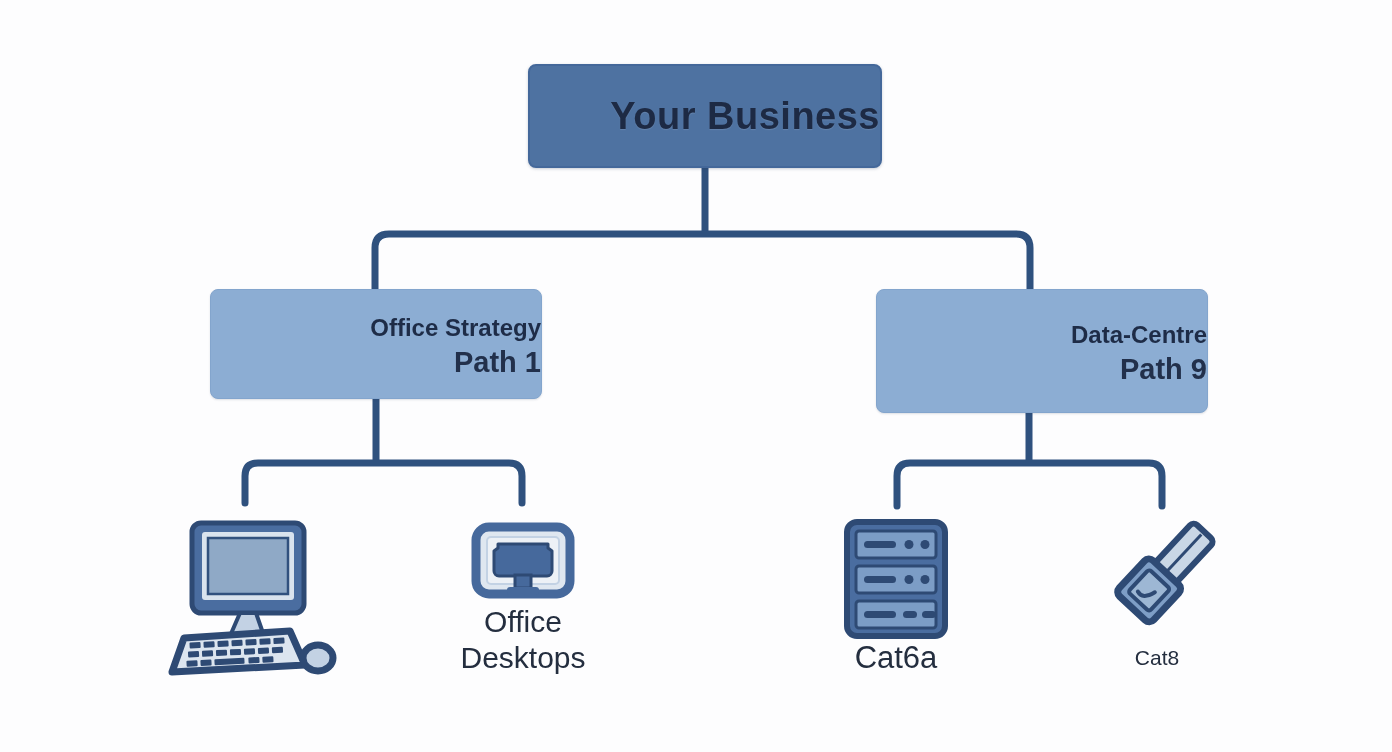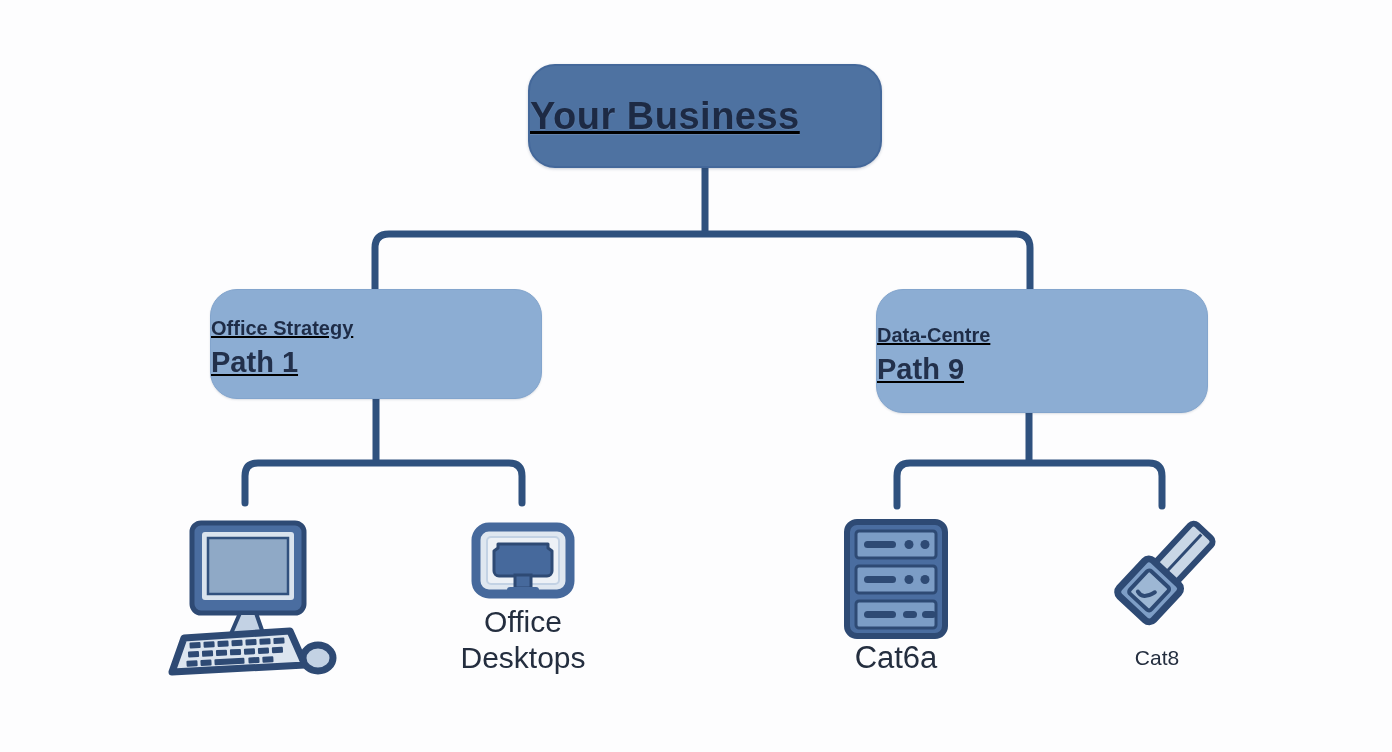--- a/index.html
+++ b/index.html
@@ -21,26 +21,25 @@
     position: absolute;
     left: 0; top: 0;
     width: 1392px;
     height: 752px;
     pointer-events: none;
   }
   .node {
     position: absolute;
     display: flex;
     flex-direction: column;
-    align-items: flex-start;
+    align-items: flex-end;
     justify-content: center;
-    border-radius: 27px;
+    border-radius: 8px;
     text-align: center;
     box-sizing: border-box;
-    text-decoration: underline;
   }
   .node-root {
     left: 528px; top: 64px;
     width: 354px; height: 104px;
     background: #4e72a1;
     border: 2px solid #44689a;
     box-shadow: 0 1px 3px rgba(40,60,90,0.25);
   }
   .node-root .node-label {
     font-size: 38px;
@@ -50,21 +49,21 @@
     text-shadow: 0 1px 1px rgba(255,255,255,0.12);
   }
   .node-branch {
     background: #8cadd3;
     border: 1px solid #83a5cd;
     box-shadow: 0 1px 2px rgba(40,60,90,0.15);
   }
   .node-branch-left  { left: 210px; top: 289px; width: 332px; height: 110px; }
   .node-branch-right { left: 876px; top: 289px; width: 332px; height: 124px; }
   .node-branch .node-label {
-    font-size: 20px;
+    font-size: 24px;
     font-weight: bold;
     color: #1e2c47;
     line-height: 36px;
   }
   .node-branch .node-sublabel {
     font-size: 29px;
     font-weight: bold;
     color: #22304b;
     line-height: 32px;
   }

